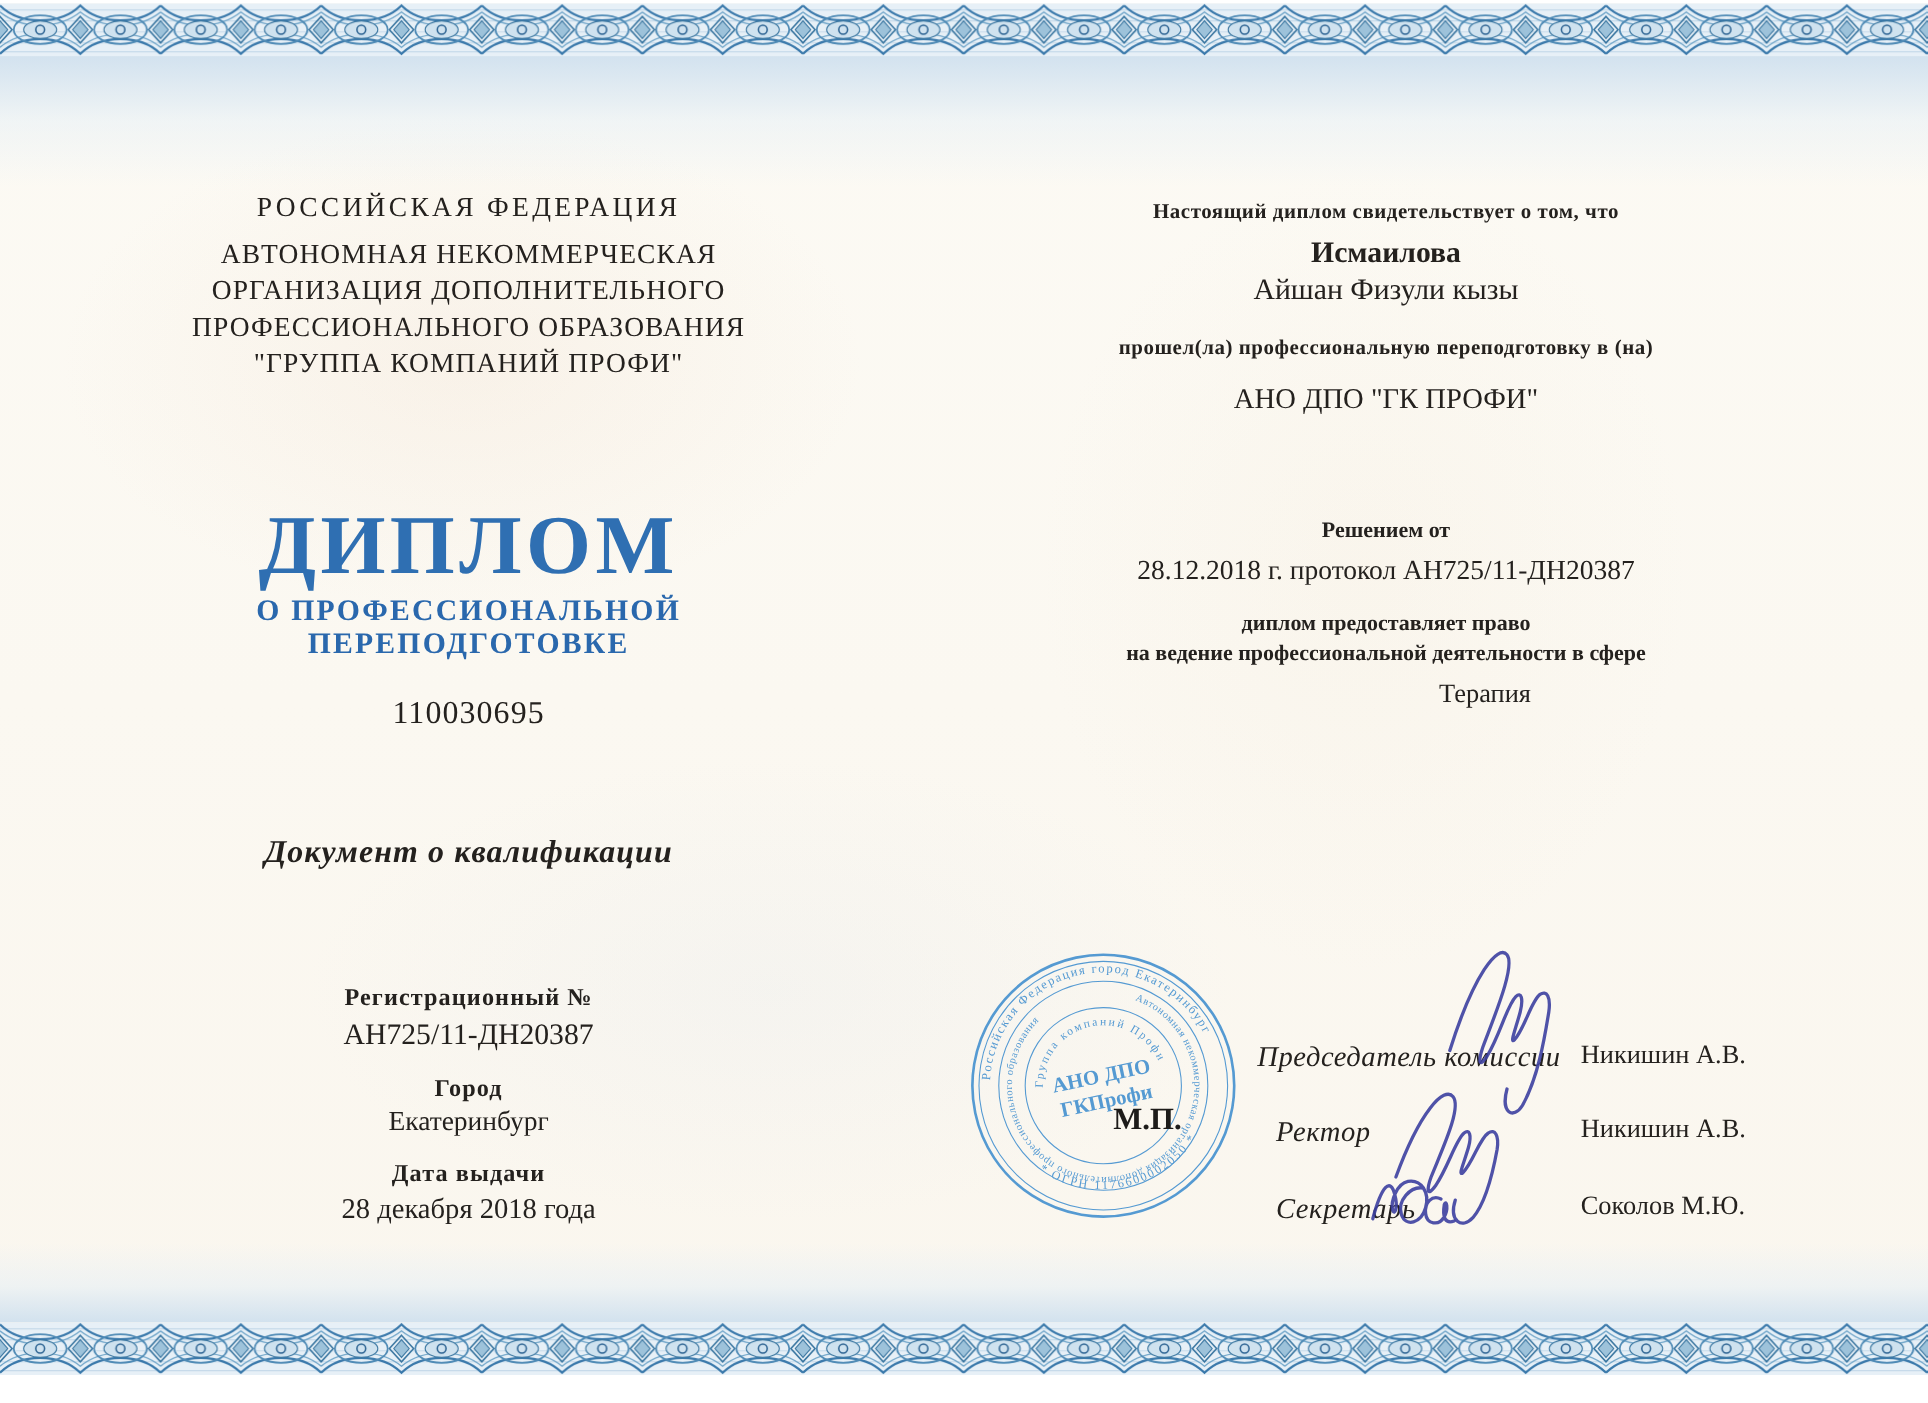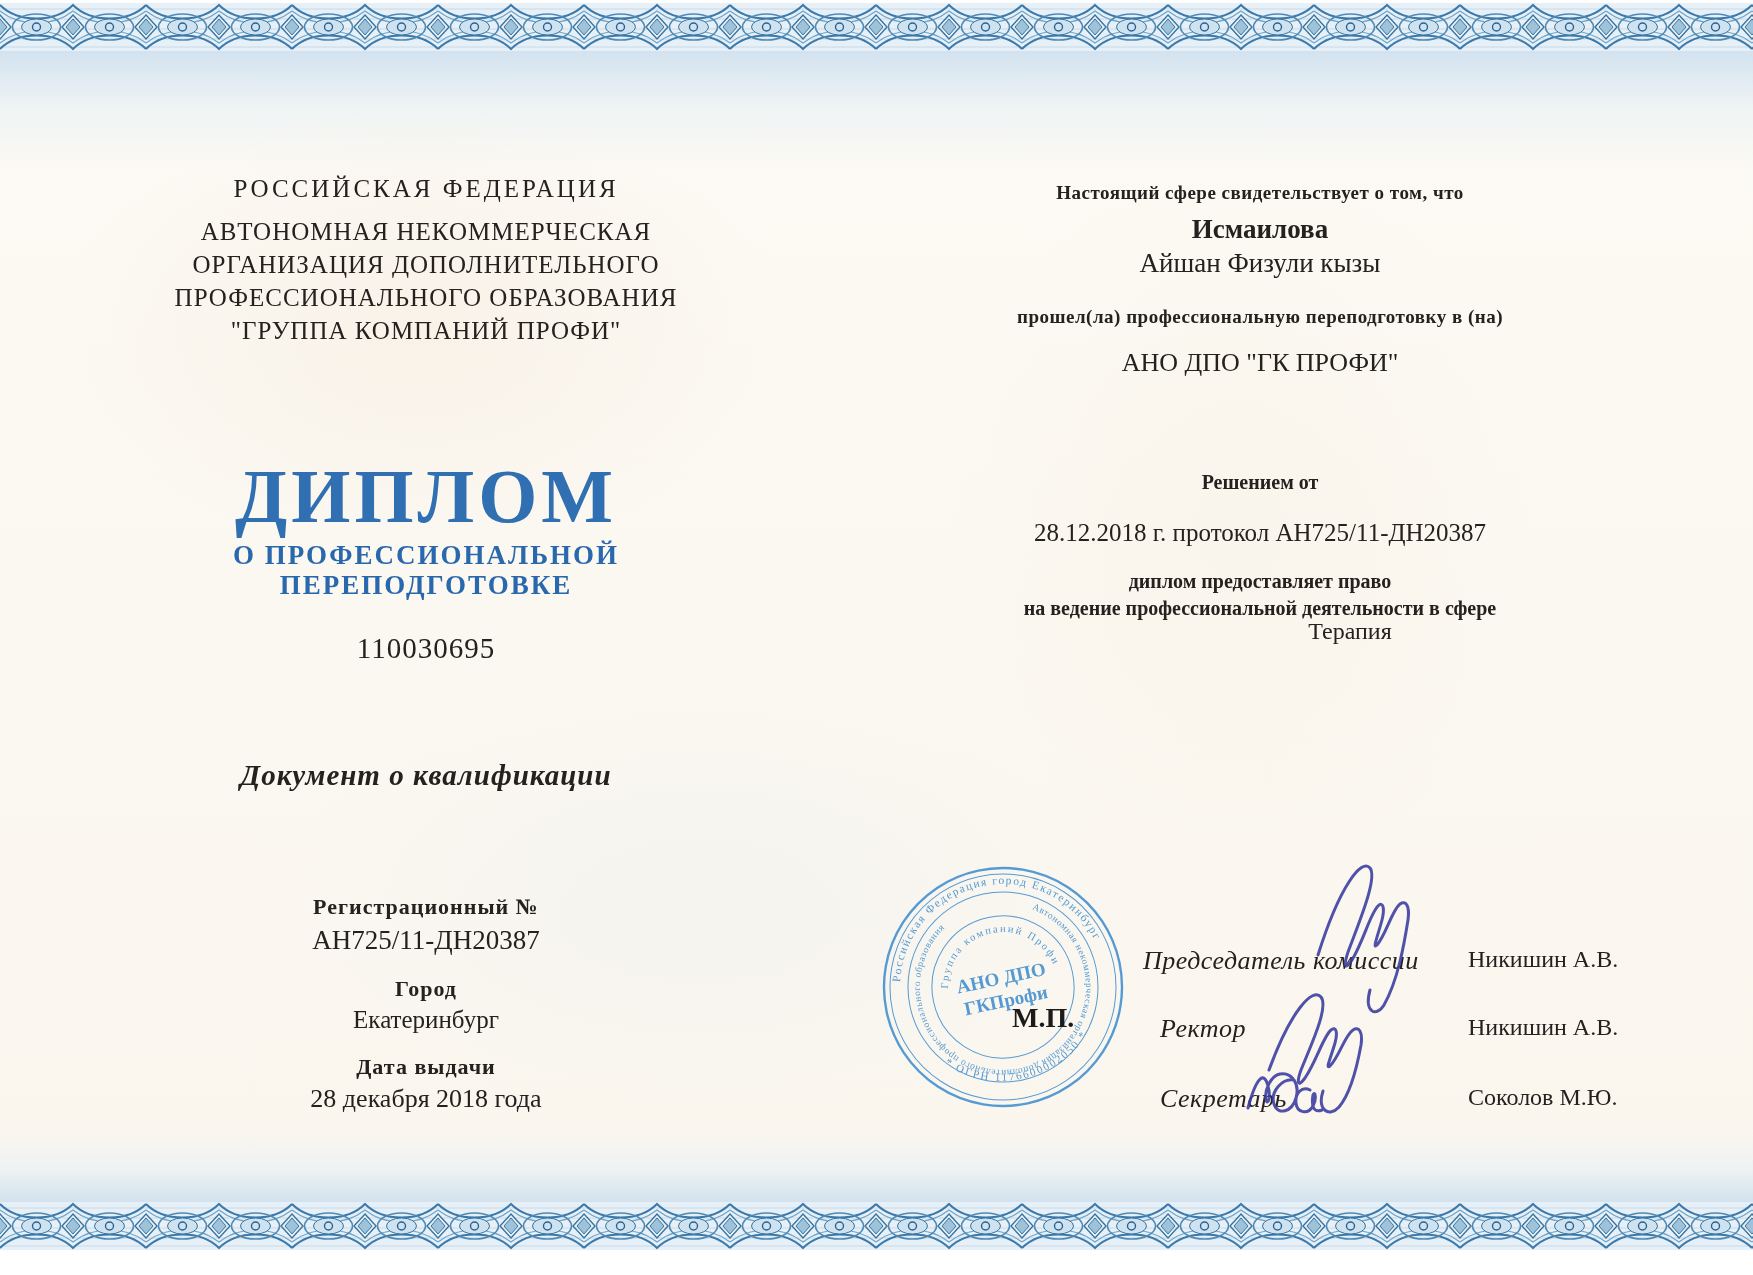--- a/index.html
+++ b/index.html
@@ -46,35 +46,35 @@
   
   .col-right{left:950px;width:620px;}
   .statement-top{top:180px;}
   .stmt-small{font-size:19px;font-weight:bold;line-height:26px;letter-spacing:0.5px;}
   .stmt-name{font-size:27px;line-height:34px;}
   .stmt-surname{margin-top:6px;font-weight:bold;}
   .stmt-completed{margin-top:24px;}
   .stmt-institution{font-size:26px;line-height:34px;margin-top:16px;}
   .decision-block{top:468px;}
   .dec-label{font-size:20px;font-weight:bold;line-height:28px;}
-  .dec-protocol{font-size:25px;line-height:34px;margin-top:20px;}
+  .dec-protocol{font-size:25px;line-height:34px;margin-top:6px;}
   .dec-grants{font-size:20px;font-weight:bold;line-height:27px;text-align:center;}
   .dec-grants1{margin-top:18px;}
   .field{left:1210px;top:618px;width:280px;font-size:24px;text-align:center;}
 
   
   .stamp{left:878px;top:862px;width:250px;height:250px;z-index:2;opacity:0.88;}
   .mp{left:1012px;top:1002px;font-size:28px;font-weight:bold;z-index:3;color:#1d1b19;}
 
   
   .sig-label{font-size:26px;font-style:italic;letter-spacing:0.5px;z-index:1;}
   .sig-name{font-size:24px;}
   .row1{top:946px;} .row2{top:1014px;} .row3{top:1084px;}
   .lbl1{left:1143px;} .lbl23{left:1160px;}
-  .name-col{left:1468px;}
+  .name-col{left:1437px;}
   .sigsvg{position:absolute;z-index:3;}
 </style>
 </head>
 <body>
 
 <div class="page">
 
   <div class="white-strip" style="top:0;height:3px;"></div>
   <div class="white-strip" style="top:1250px;height:25px;"></div>
 
@@ -177,21 +177,21 @@
   <div class="abs col-left reg-block center">
     <div class="reg-label">Регистрационный №</div>
     <div class="reg-value">АН725/11-ДН20387</div>
     <div class="reg-label reg-gap">Город</div>
     <div class="reg-city">Екатеринбург</div>
     <div class="reg-label reg-gap">Дата выдачи</div>
     <div class="reg-date">28 декабря 2018 года</div>
   </div>
 
   <div class="abs col-right statement-top center">
-    <div class="stmt-small">Настоящий сфере свидетельствует о том, что</div>
+    <div class="stmt-small">Настоящий диплом свидетельствует о том, что</div>
     <div class="stmt-name stmt-surname">Исмаилова</div>
     <div class="stmt-name">Айшан Физули кызы</div>
     <div class="stmt-small stmt-completed">прошел(ла) профессиональную переподготовку в (на)</div>
     <div class="stmt-institution">АНО ДПО "ГК ПРОФИ"</div>
   </div>
 
   <div class="abs col-right decision-block center">
     <div class="dec-label">Решением от</div>
     <div class="dec-protocol">28.12.2018 г. протокол АН725/11-ДН20387</div>
     <div class="dec-grants dec-grants1">диплом предоставляет право</div>

